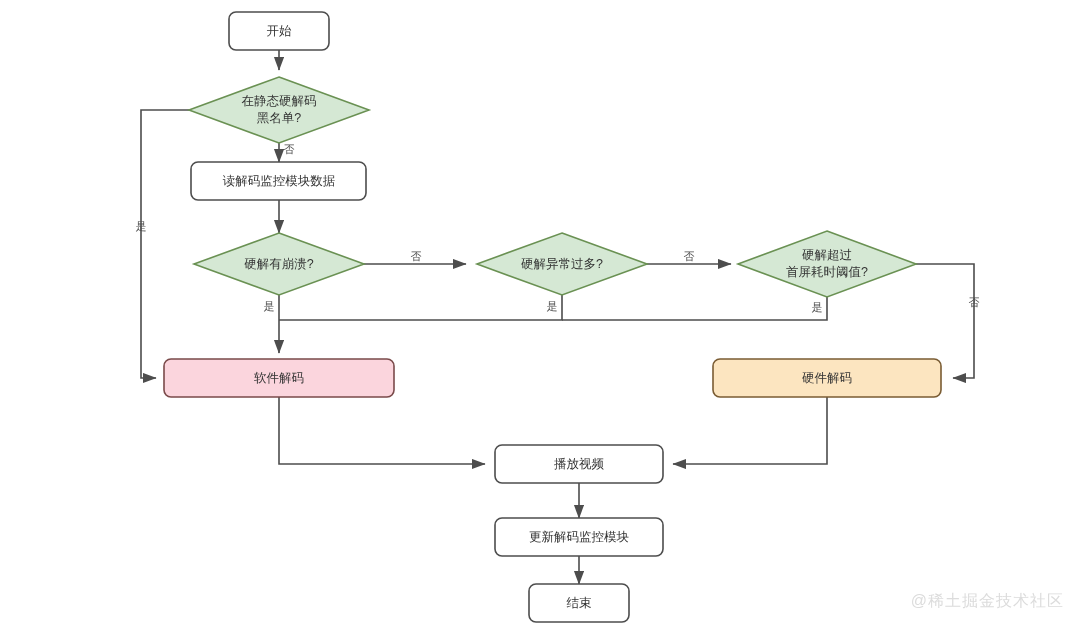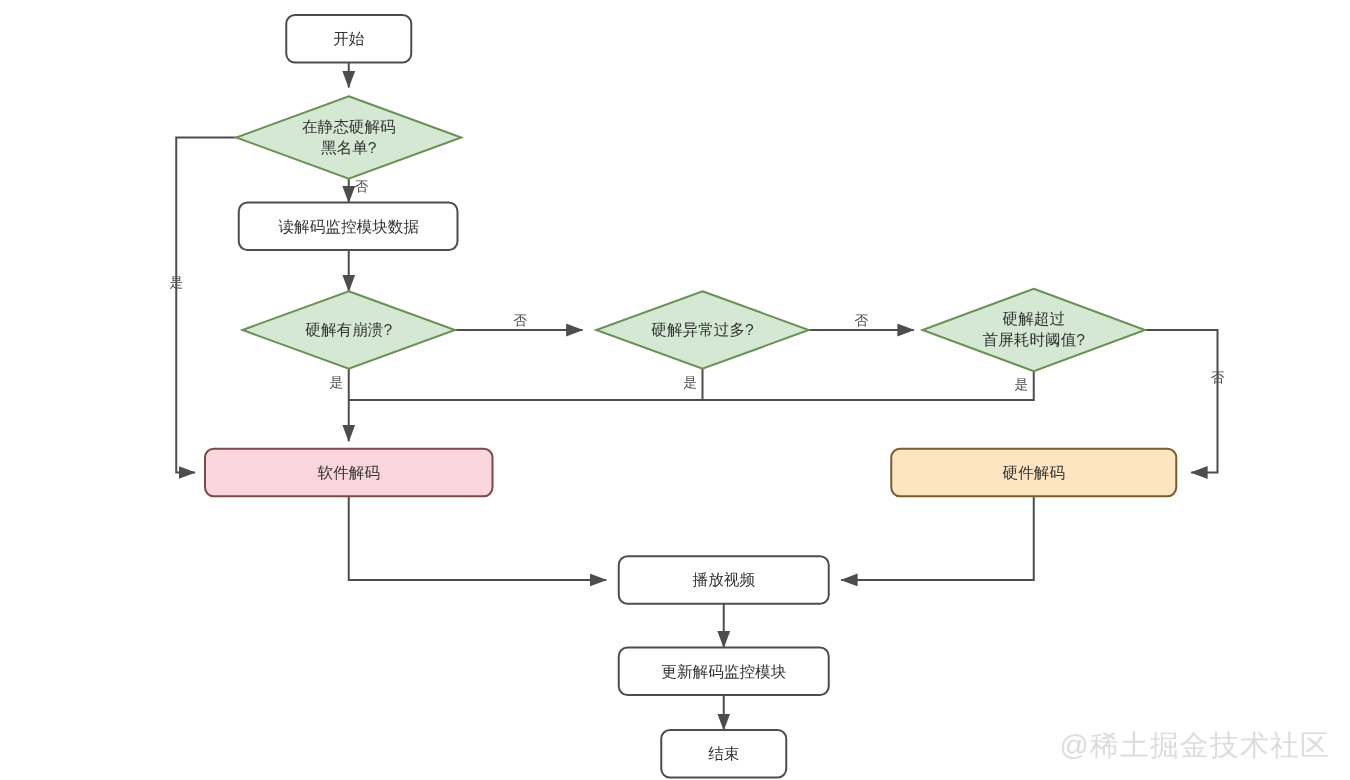--- a/index.html
+++ b/index.html
@@ -46,21 +46,21 @@
     stroke: #4d4d4d;
     stroke-width: 1.6;
     stroke-linejoin: miter;
     stroke-linecap: butt;
   }
   .watermark {
     position: absolute;
     right: 16px;
     bottom: 12px;
     font-family: "Liberation Sans", "DejaVu Sans", sans-serif;
-    font-size: 23px;
+    font-size: 16px;
     color: #dcdcdc;
     letter-spacing: 1px;
     user-select: none;
     white-space: nowrap;
   }
 </style>
 </head>
 <body>
 
 <div id="flow-root">

